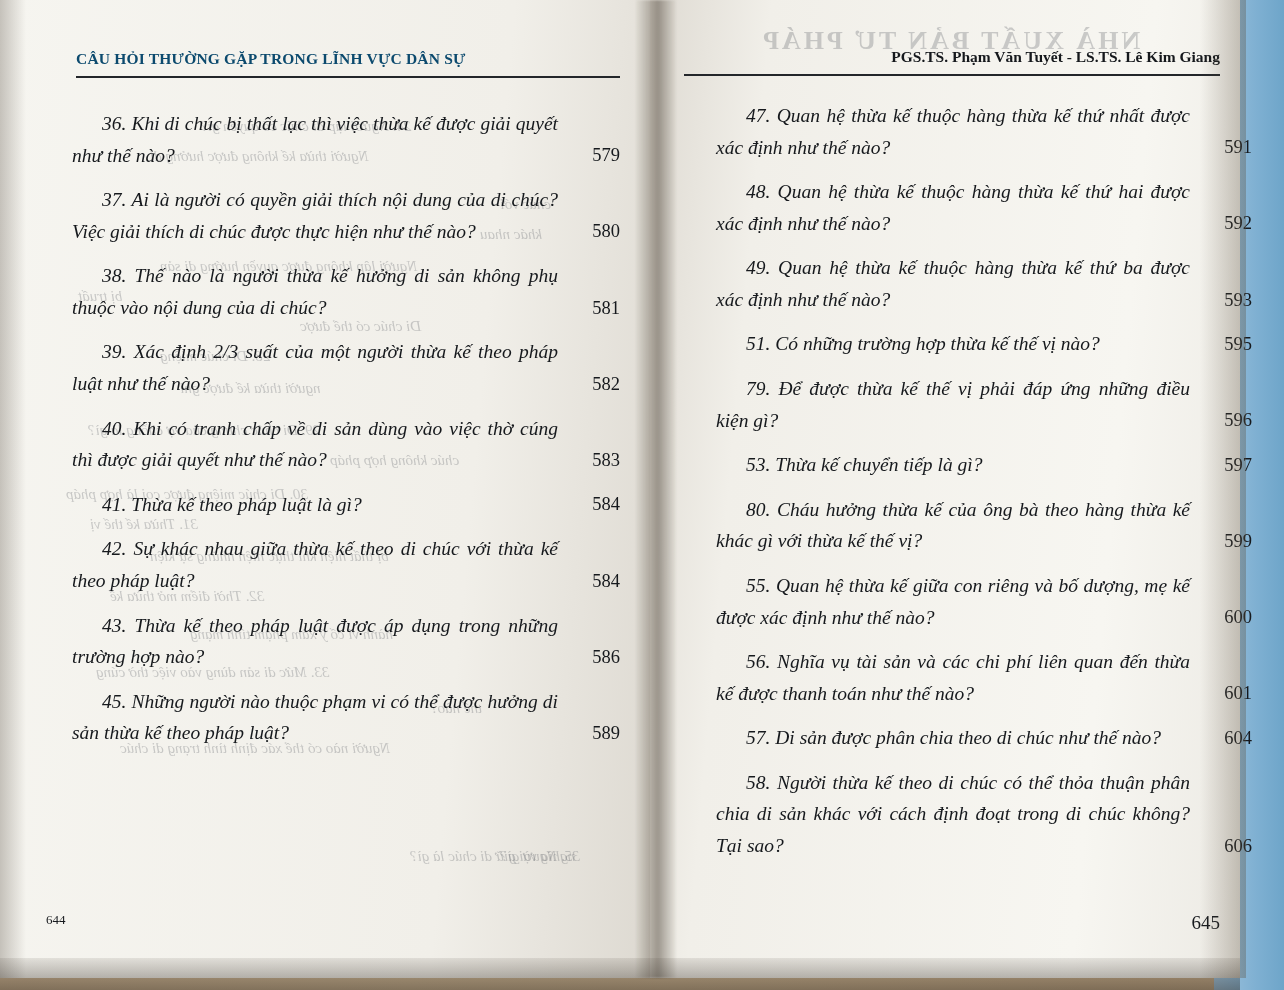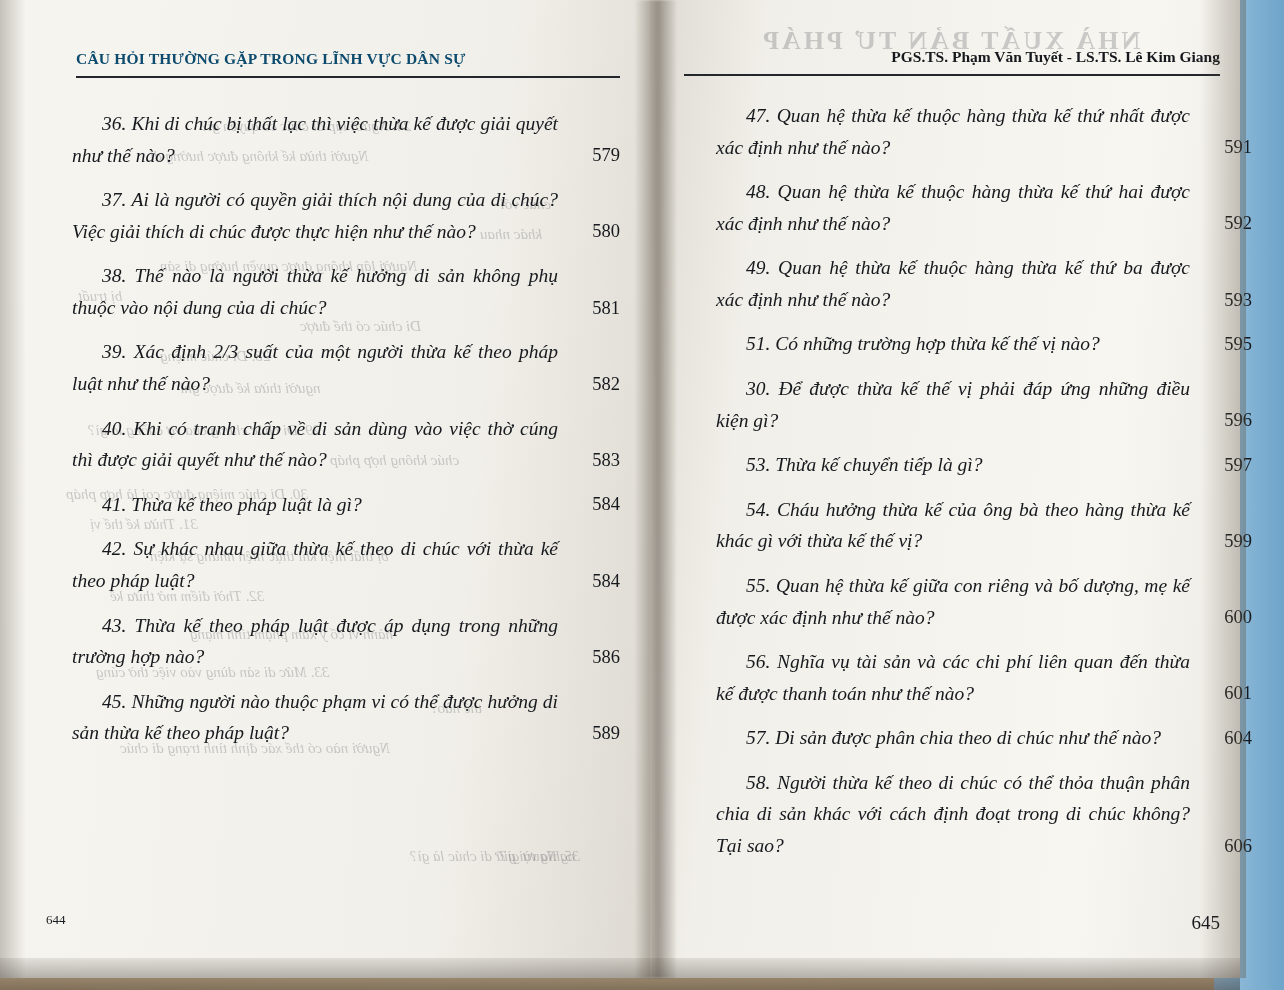--- a/index.html
+++ b/index.html
@@ -290,29 +290,29 @@
       </div>
       <div class="entry">
         <span class="txt">49. Quan hệ thừa kế thuộc hàng thừa kế thứ ba được xác định như thế nào?</span>
         <span class="pg last">593</span>
       </div>
       <div class="entry">
         <span class="txt">51. Có những trường hợp thừa kế thế vị nào?</span>
         <span class="pg last">595</span>
       </div>
       <div class="entry">
-        <span class="txt">30. Để được thừa kế thế vị phải đáp ứng những điều kiện gì?</span>
+        <span class="txt">79. Để được thừa kế thế vị phải đáp ứng những điều kiện gì?</span>
         <span class="pg last">596</span>
       </div>
       <div class="entry">
         <span class="txt">53. Thừa kế chuyển tiếp là gì?</span>
         <span class="pg last">597</span>
       </div>
       <div class="entry">
-        <span class="txt">54. Cháu hưởng thừa kế của ông bà theo hàng thừa kế khác gì với thừa kế thế vị?</span>
+        <span class="txt">80. Cháu hưởng thừa kế của ông bà theo hàng thừa kế khác gì với thừa kế thế vị?</span>
         <span class="pg last">599</span>
       </div>
       <div class="entry">
         <span class="txt">55. Quan hệ thừa kế giữa con riêng và bố dượng, mẹ kế được xác định như thế nào?</span>
         <span class="pg last">600</span>
       </div>
       <div class="entry">
         <span class="txt">56. Nghĩa vụ tài sản và các chi phí liên quan đến thừa kế được thanh toán như thế nào?</span>
         <span class="pg last">601</span>
       </div>

